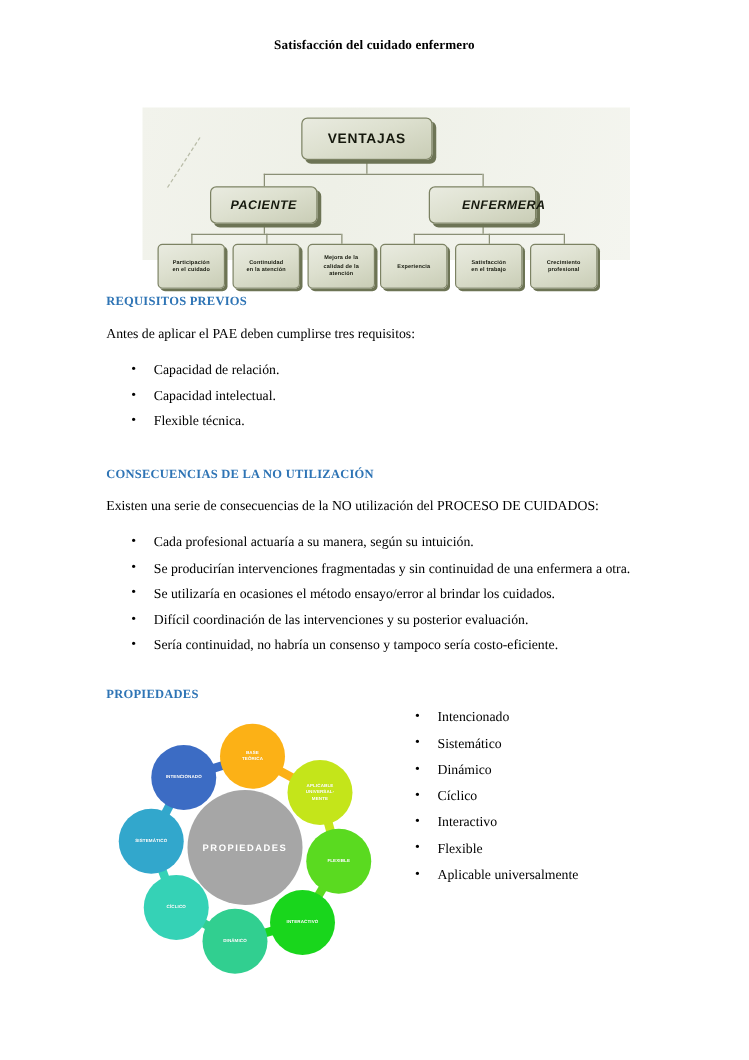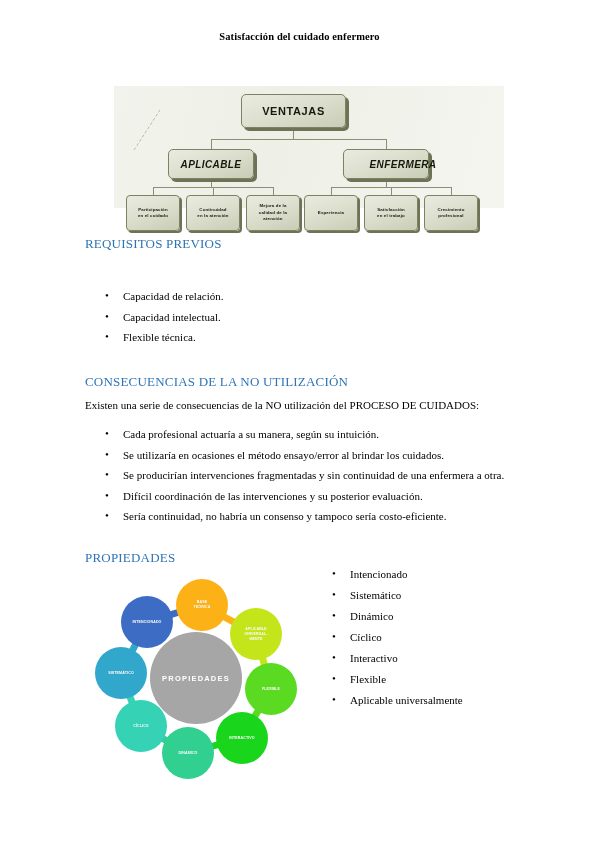--- a/index.html
+++ b/index.html
@@ -110,22 +110,22 @@
     position: absolute;
     background: #8a8f76;
   }
   .conn.v { width: 1px; }
   .conn.h { height: 1px; }
 
   
   .h-sec {
     position: absolute;
     font-family: "Liberation Serif", serif;
-    font-weight: normal;
-    font-size: 13px;
+    font-weight: bold;
+    font-size: 10px;
     color: #2e74b5;
     letter-spacing: 0.2px;
     white-space: nowrap;
   }
   .body-p {
     position: absolute;
     font-family: "Liberation Serif", serif;
     font-size: 11px;
     color: #000;
     white-space: nowrap;
@@ -243,55 +243,56 @@
     <div class="conn v" style="left:159px; top:101px; height:8px;"></div>
 
     <div class="conn v" style="left:272px; top:93px; height:8px;"></div>
     <div class="conn h" style="left:217px; top:101px; width:120px;"></div>
     <div class="conn v" style="left:217px; top:101px; height:8px;"></div>
     <div class="conn v" style="left:277px; top:101px; height:8px;"></div>
     <div class="conn v" style="left:337px; top:101px; height:8px;"></div>
 
     <div class="node node-top">VENTAJAS</div>
 
-    <div class="node node-mid left">APLICABLE</div>
+    <div class="node node-mid left">PACIENTE</div>
     <div class="node node-mid right">ENFERMERA</div>
 
     <div class="node node-leaf lf1" style="white-space:pre-line;">Participación
 en el cuidado</div>
     <div class="node node-leaf lf2" style="white-space:pre-line;">Continuidad
 en la atención</div>
     <div class="node node-leaf lf3" style="white-space:pre-line;">Mejora de la
 calidad de la
 atención</div>
 
     <div class="node node-leaf lf4" style="white-space:pre-line;">Experiencia</div>
     <div class="node node-leaf lf5" style="white-space:pre-line;">Satisfacción
 en el trabajo</div>
     <div class="node node-leaf lf6" style="white-space:pre-line;">Crecimiento
 profesional</div>
   </div>
 
   <div class="h-sec" style="left:85px; top:236px;">REQUISITOS PREVIOS</div>
 
+  <div class="body-p" style="left:85px; top:261px;">Antes de aplicar el PAE deben cumplirse tres requisitos:</div>
 
   <ul class="bullets" style="left:85px; top:290px;">
     <li>Capacidad de relación.</li>
     <li>Capacidad intelectual.</li>
     <li>Flexible técnica.</li>
   </ul>
 
   <div class="h-sec" style="left:85px; top:374px;text-align:center;">CONSECUENCIAS DE LA NO UTILIZACIÓN</div>
 
   <div class="body-p" style="left:85px; top:399px;text-align:center;">Existen una serie de consecuencias de la NO utilización del PROCESO DE CUIDADOS:</div>
 
   <ul class="bullets" style="left:85px; top:428px;font-family:Liberation Serif, serif;">
     <li>Cada profesional actuaría a su manera, según su intuición.</li>
+    <li>Se producirían intervenciones fragmentadas y sin continuidad de una enfermera a otra.</li>
     <li>Se utilizaría en ocasiones el método ensayo/error al brindar los cuidados.</li>
-    <li>Se producirían intervenciones fragmentadas y sin continuidad de una enfermera a otra.</li>
     <li>Difícil coordinación de las intervenciones y su posterior evaluación.</li>
     <li>Sería continuidad, no habría un consenso y tampoco sería costo-eficiente.</li>
   </ul>
 
   <div class="h-sec" style="left:85px; top:550px;">PROPIEDADES</div>
 
   <div class="wheel" id="wheel">
     <svg id="wheel-svg" width="225" height="218" viewBox="0 0 225 218">
         <line x1="112" y1="42" x2="166" y2="71" stroke="#fcb116" stroke-width="7"></line>
         <line x1="166" y1="71" x2="181" y2="126" stroke="#c4e51a" stroke-width="7"></line>

